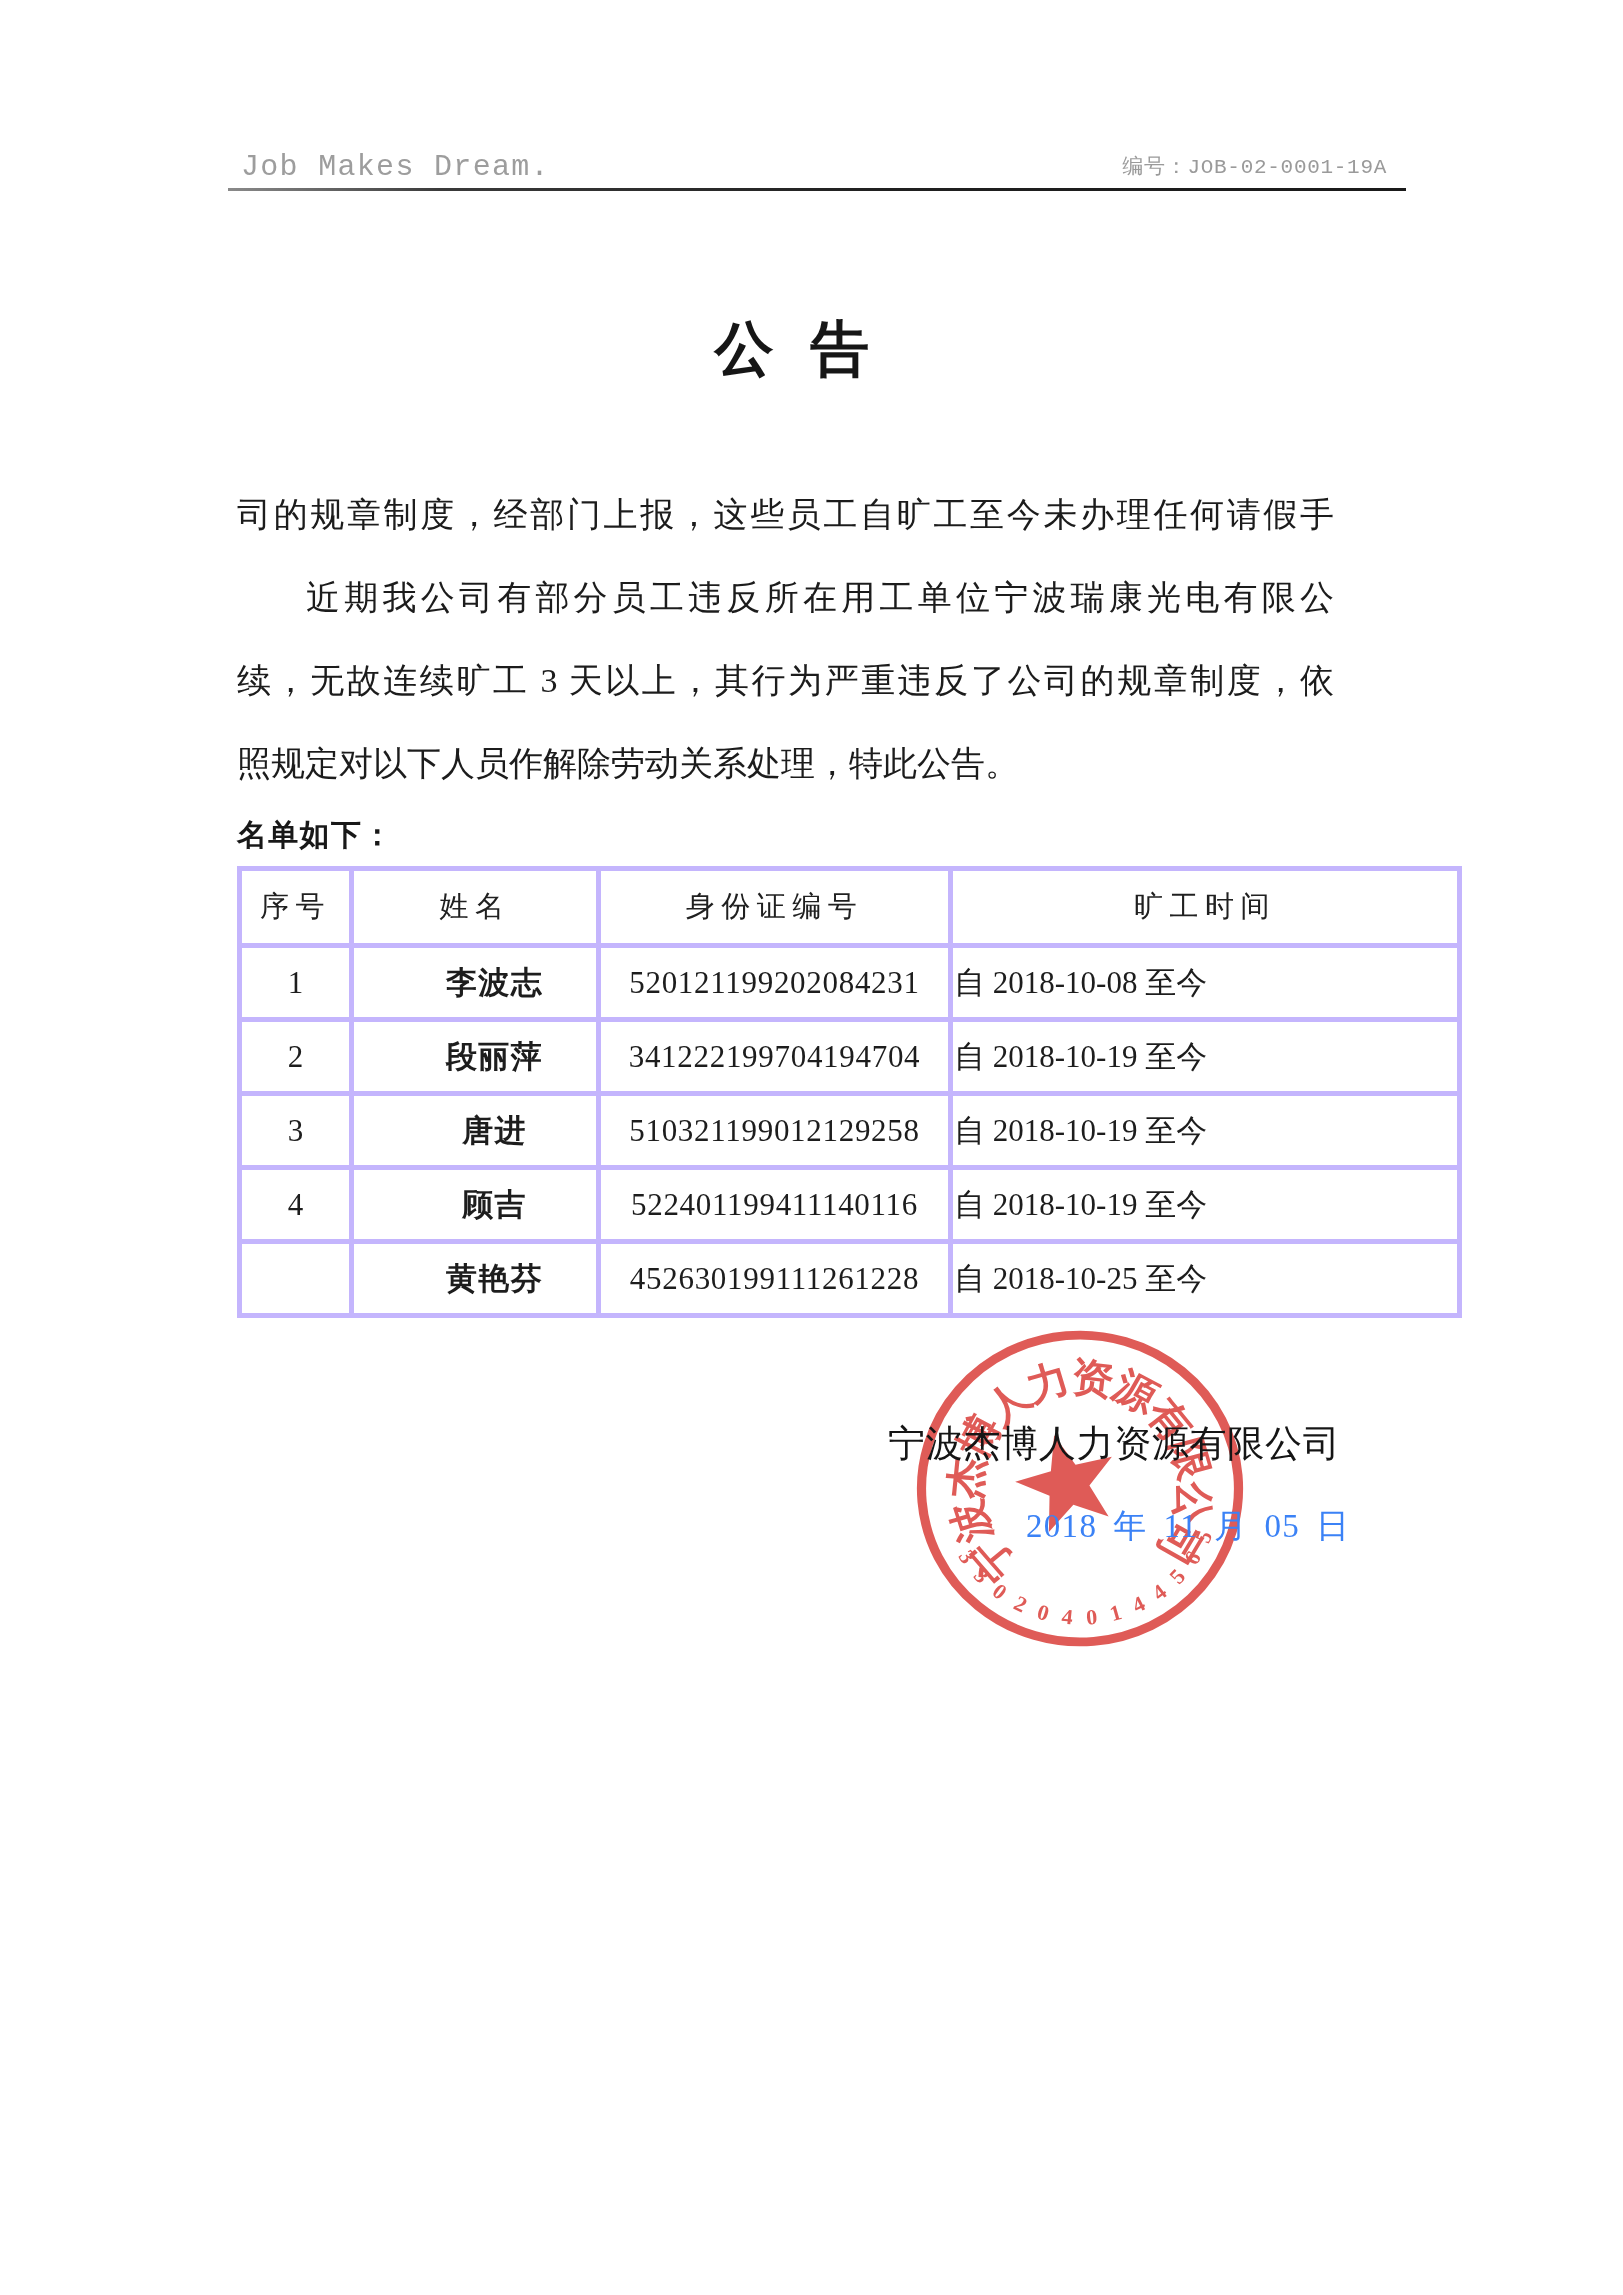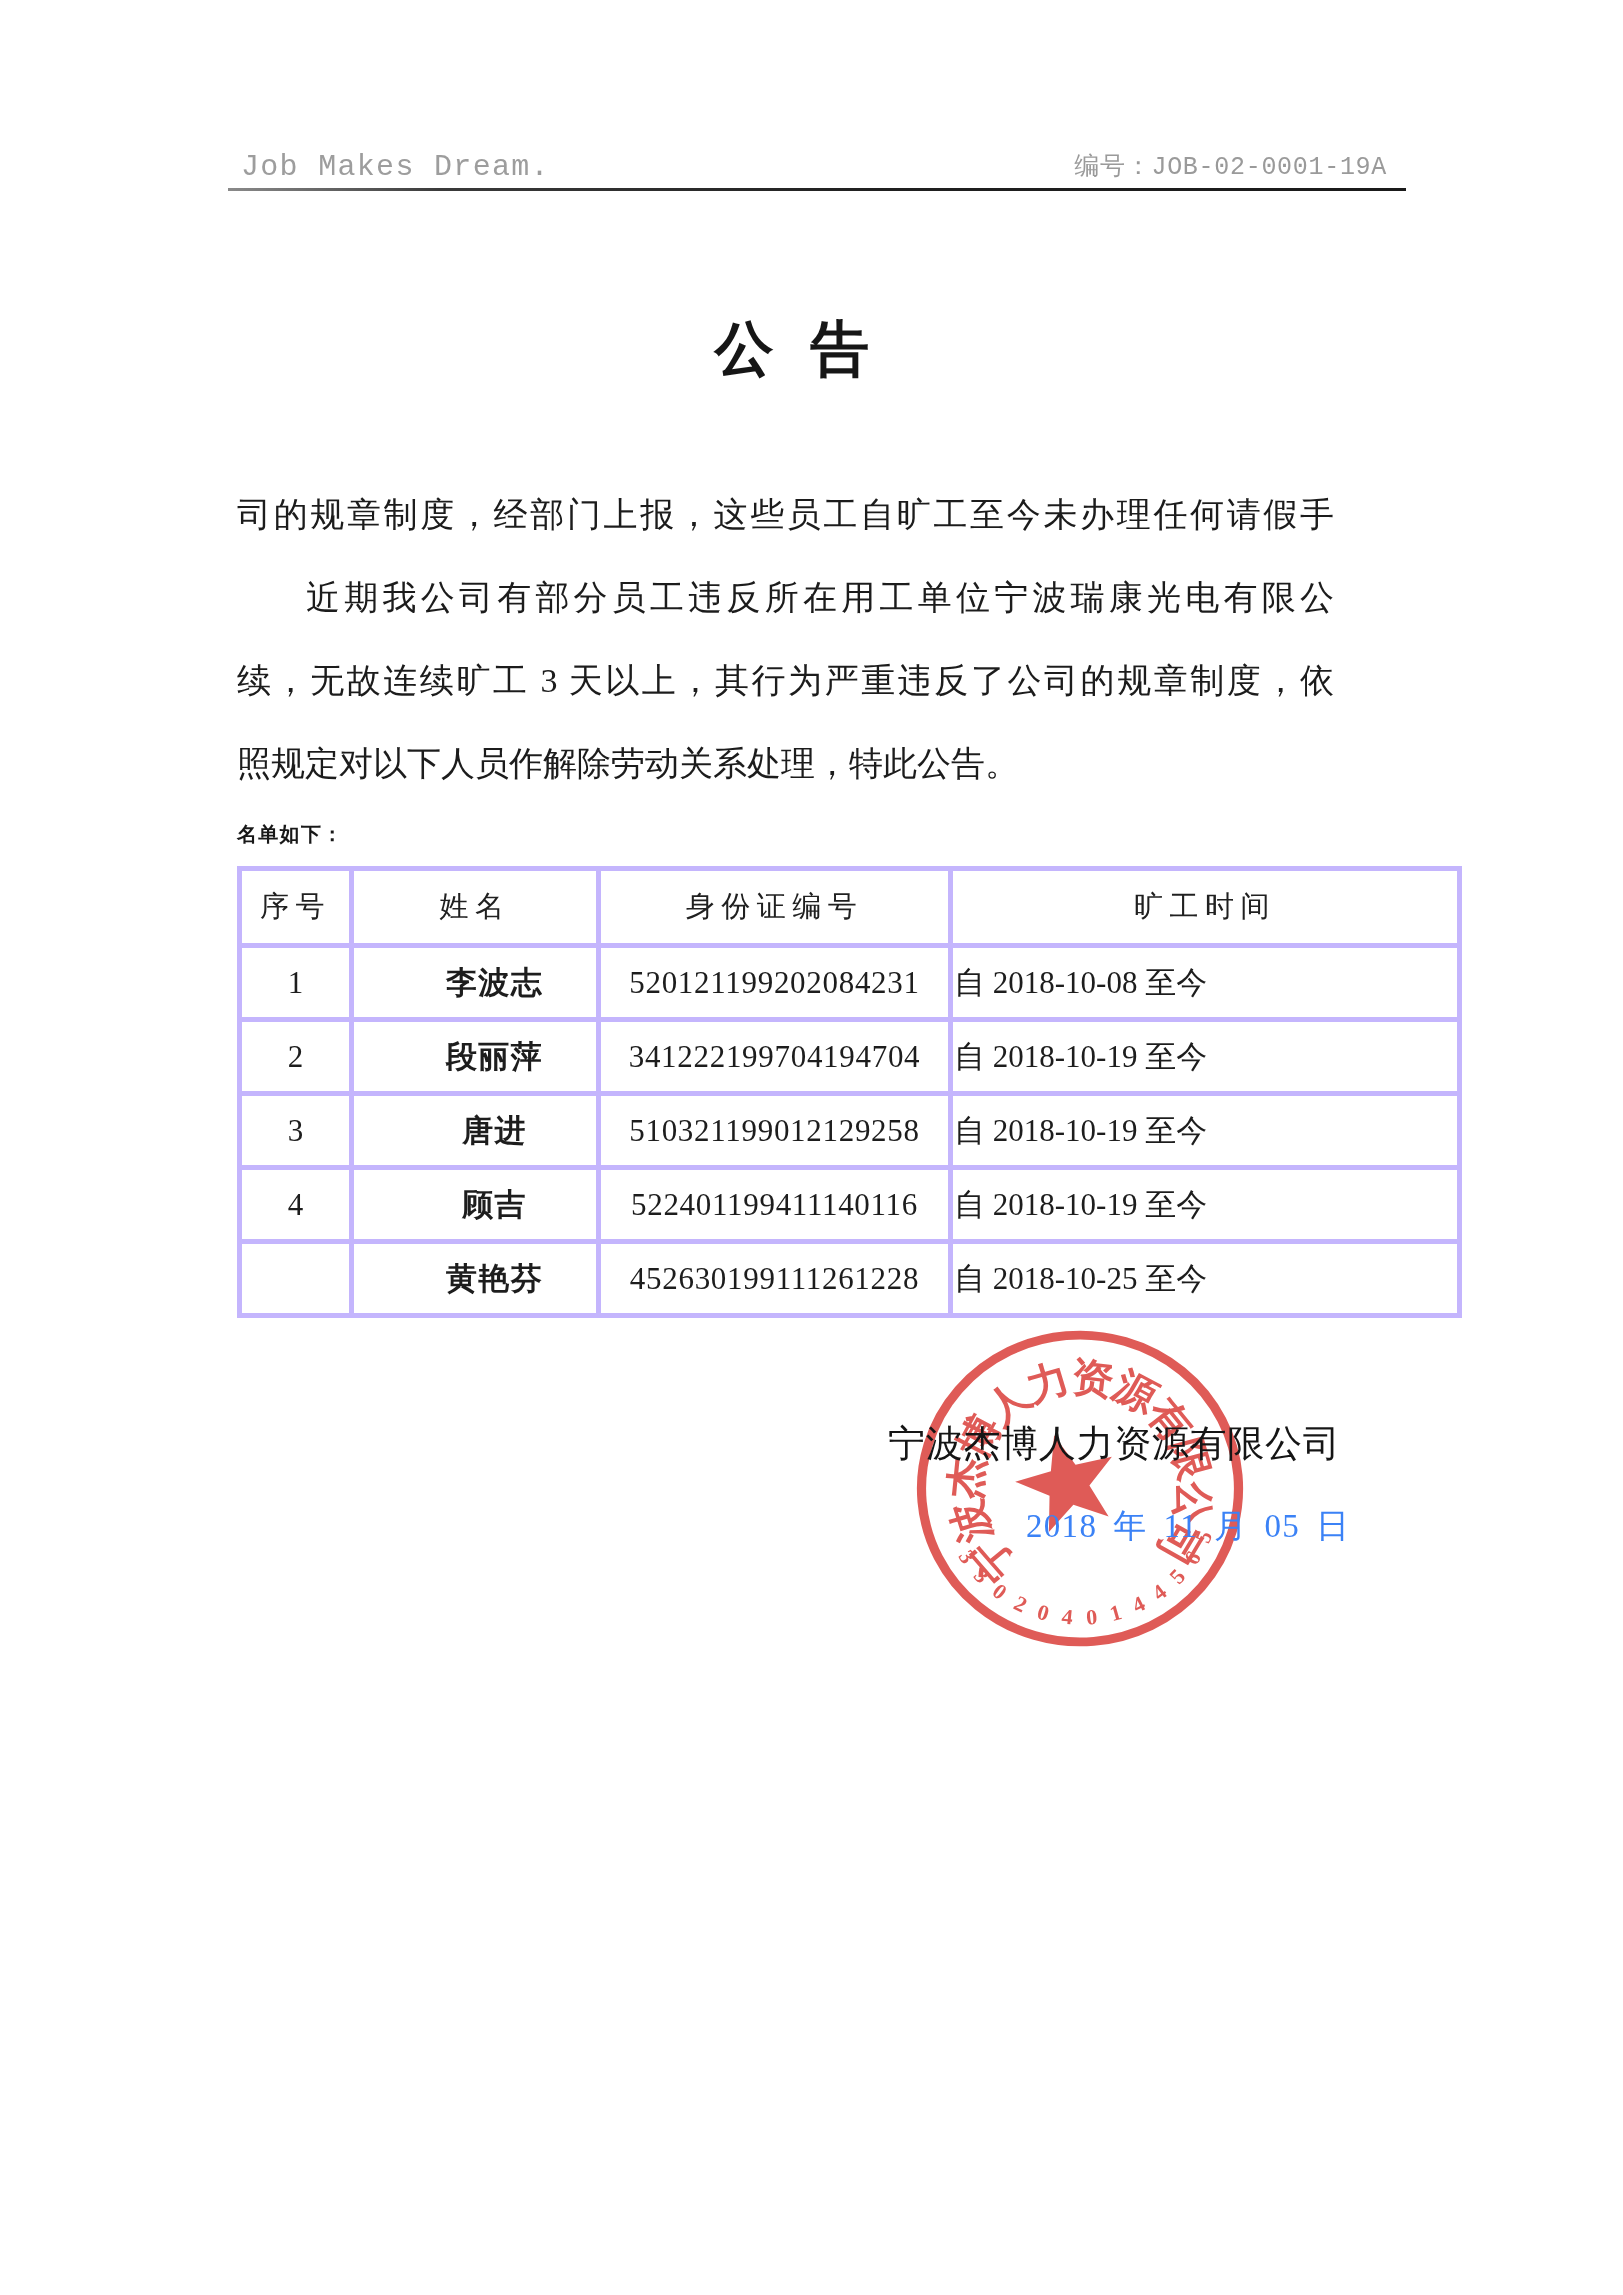--- a/index.html
+++ b/index.html
@@ -13,21 +13,21 @@
   }
   
   .hdr-slogan{
     position:absolute;left:241px;top:153px;
     font-family:"Liberation Mono","DejaVu Sans Mono",monospace;
     font-size:30px;line-height:29px;color:#9d9d9d;letter-spacing:1.3px;
   }
   .hdr-docno{
     position:absolute;top:153px;left:236px;width:1151px;text-align:right;
     font-family:"Liberation Mono","DejaVu Sans Mono",monospace;
-    font-size:25px;line-height:29px;color:#9a9a9a;letter-spacing:0.7px;
+    font-size:21px;line-height:29px;color:#9a9a9a;letter-spacing:0.7px;
   }
   .hdr-rule{
     position:absolute;left:228px;top:188px;width:1178px;height:3.3px;
     background:linear-gradient(90deg,#8a8a8a 0%,#3a3a3a 18%,#202020 55%,#1a1a1a 100%);
   }
   
   .doc-title{
     position:absolute;left:236px;top:317px;width:1113px;
     text-align:center;
     font-size:59px;line-height:65px;font-weight:700;color:#161616;
@@ -41,21 +41,21 @@
   .body-par .ln{white-space:nowrap;}
   .body-par .just{
     white-space:normal;
     text-align:justify;text-align-last:justify;
     text-justify:inter-character;
   }
   .body-par .indent{text-indent:69px;}
   
   .list-label{
     position:absolute;left:237px;top:816px;
-    font-size:20px;line-height:37px;font-weight:700;color:#181818;
+    font-size:30px;line-height:37px;font-weight:700;color:#181818;
     letter-spacing:1.3px;
   }
   
   .roster{
     position:absolute;left:237px;top:866px;
     border-collapse:collapse;table-layout:fixed;
     width:1219px;
   }
   .roster td,.roster th{
     border:5px solid #c4b5fd;

